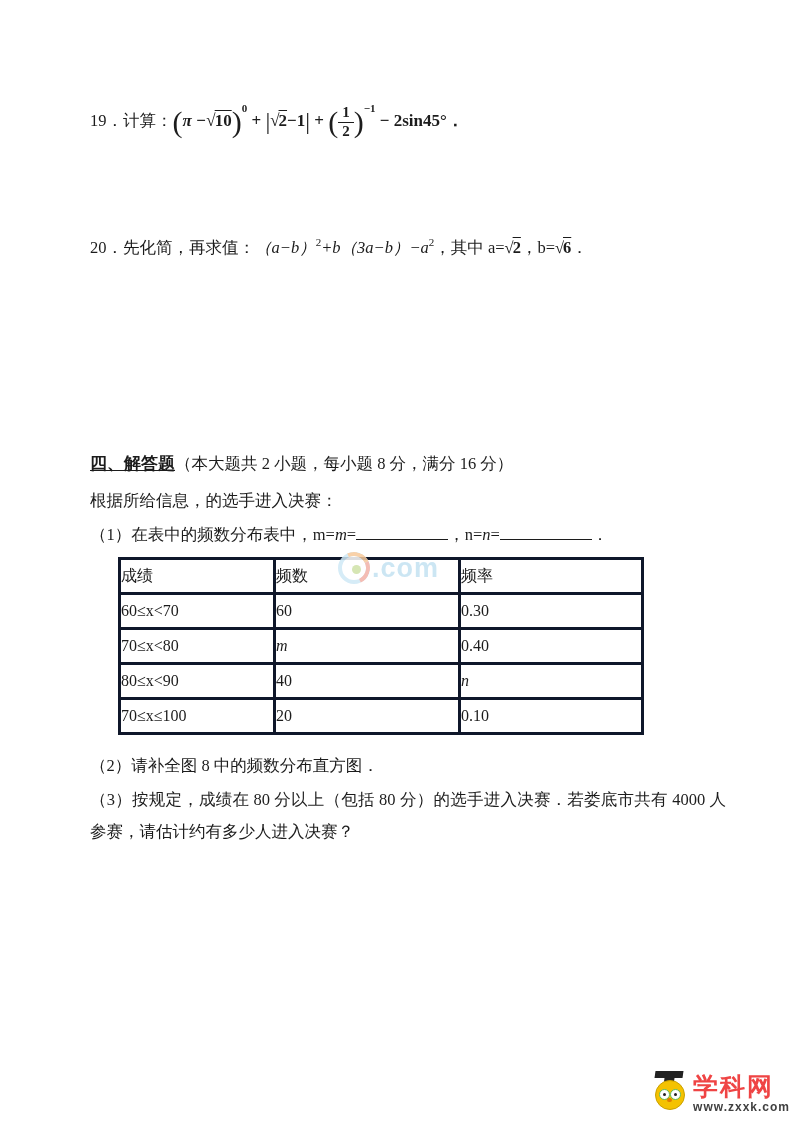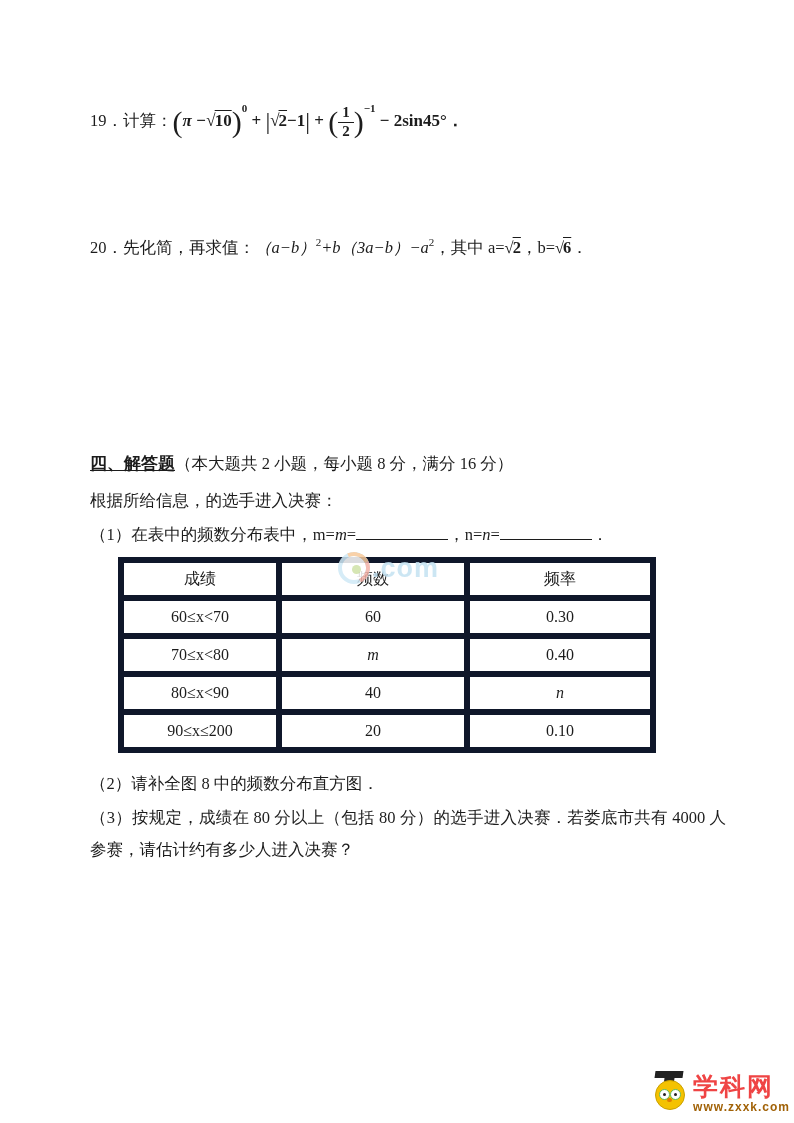--- a/index.html
+++ b/index.html
@@ -32,22 +32,21 @@
   .sec-bold{font-weight:bold;font-family:"Liberation Sans","DejaVu Sans",sans-serif;font-size:17px;text-decoration:underline;}
   .sec-rest{font-size:16.5px;}
 
   
   .flow{width:636px;}
   .blank{display:inline-block;width:92px;border-bottom:1px solid #1c1c1c;height:14px;vertical-align:baseline;}
 
   
   table.freq{border-collapse:collapse;margin-left:28px;margin-top:6px;}
   table.freq td{
-    border:6px solid #0f172a;
-    text-align:center;
+    border:3px solid #0f172a;
     font-size:16px;
     height:30px;
     padding:0;
   }
   table.freq tr.hd td{height:32px;}
   td.c0{width:152px;}
   td.c1{width:182px;}
   td.c2{width:180px;}
   .em-cell{font-style:italic;}
 
@@ -71,21 +70,21 @@
   .owl{position:relative;width:38px;height:44px;margin-right:4px;}
   .owl-cap{position:absolute;left:4px;top:0;width:28px;height:7px;background:#222;transform:skewX(-8deg);}
   .owl-cap:after{content:"";position:absolute;left:10px;top:5px;width:10px;height:6px;background:#222;}
   .owl-body{position:absolute;left:4px;top:9px;width:28px;height:28px;border-radius:50%;background:#f4c200;border:1px solid #caa000;}
   .owl-eye{position:absolute;top:8px;width:9px;height:9px;border-radius:50%;background:#fff;border:1px solid #6b5;}
   .owl-eye.l{left:3px;}  .owl-eye.r{left:14px;}
   .owl-eye:after{content:"";position:absolute;left:3px;top:3px;width:3px;height:3px;border-radius:50%;background:#222;}
   .owl-beak{position:absolute;left:11px;top:17px;width:5px;height:4px;background:#e07b00;border-radius:2px;}
   .logo-text{display:flex;flex-direction:column;align-items:flex-start;line-height:1;}
   .logo-name{font-family:"Liberation Sans","DejaVu Sans",sans-serif;font-weight:bold;font-size:25px;color:#ef4444;letter-spacing:2px;}
-  .logo-url{font-family:"Liberation Sans","DejaVu Sans",sans-serif;font-weight:bold;font-size:12px;color:#a16207;margin-top:2px;letter-spacing:1px;}
+  .logo-url{font-family:"Liberation Sans","DejaVu Sans",sans-serif;font-weight:bold;font-size:12px;color:#404040;margin-top:2px;letter-spacing:1px;}
 </style>
 </head>
 <body>
 
 <div class="page">
 
   <div class="abs" style="left:90px;top:102px;">
     <span class="txt">19．计算：</span><span class="math"><span class="bigp">(</span><i>π −</i><span class="sqrt"><span class="rs">√</span><span class="rad">10</span></span><span class="bigp">)</span><sup class="hi">0</sup> <span>+</span> <span class="vbar">|</span><span class="sqrt"><span class="rs">√</span><span class="rad">2</span></span><span>−1</span><span class="vbar">|</span> <span>+</span> <span class="bigp">(</span><span class="frac"><span class="num">1</span><span class="den">2</span></span><span class="bigp">)</span><sup class="hi">−1</sup> <span>− 2sin45°．</span></span>
   </div>
 
@@ -119,21 +118,21 @@
         <td class="c0">70≤x&lt;80</td>
         <td class="c1 em-cell">m</td>
         <td class="c2">0.40</td>
       </tr>
       <tr>
         <td class="c0">80≤x&lt;90</td>
         <td class="c1">40</td>
         <td class="c2 em-cell">n</td>
       </tr>
       <tr>
-        <td class="c0">90≤x≤200</td>
+        <td class="c0">70≤x≤100</td>
         <td class="c1">20</td>
         <td class="c2">0.10</td>
       </tr>
     </tbody>
       </table>
 
     <div class="q2line">（2）请补全图 8 中的频数分布直方图．</div>
     <div style="margin-top:2px;text-align:justify;">（3）按规定，成绩在 80 分以上（包括 80 分）的选手进入决赛．若娄底市共有 4000 人参赛，请估计约有多少人进入决赛？</div>
   </div>
 

